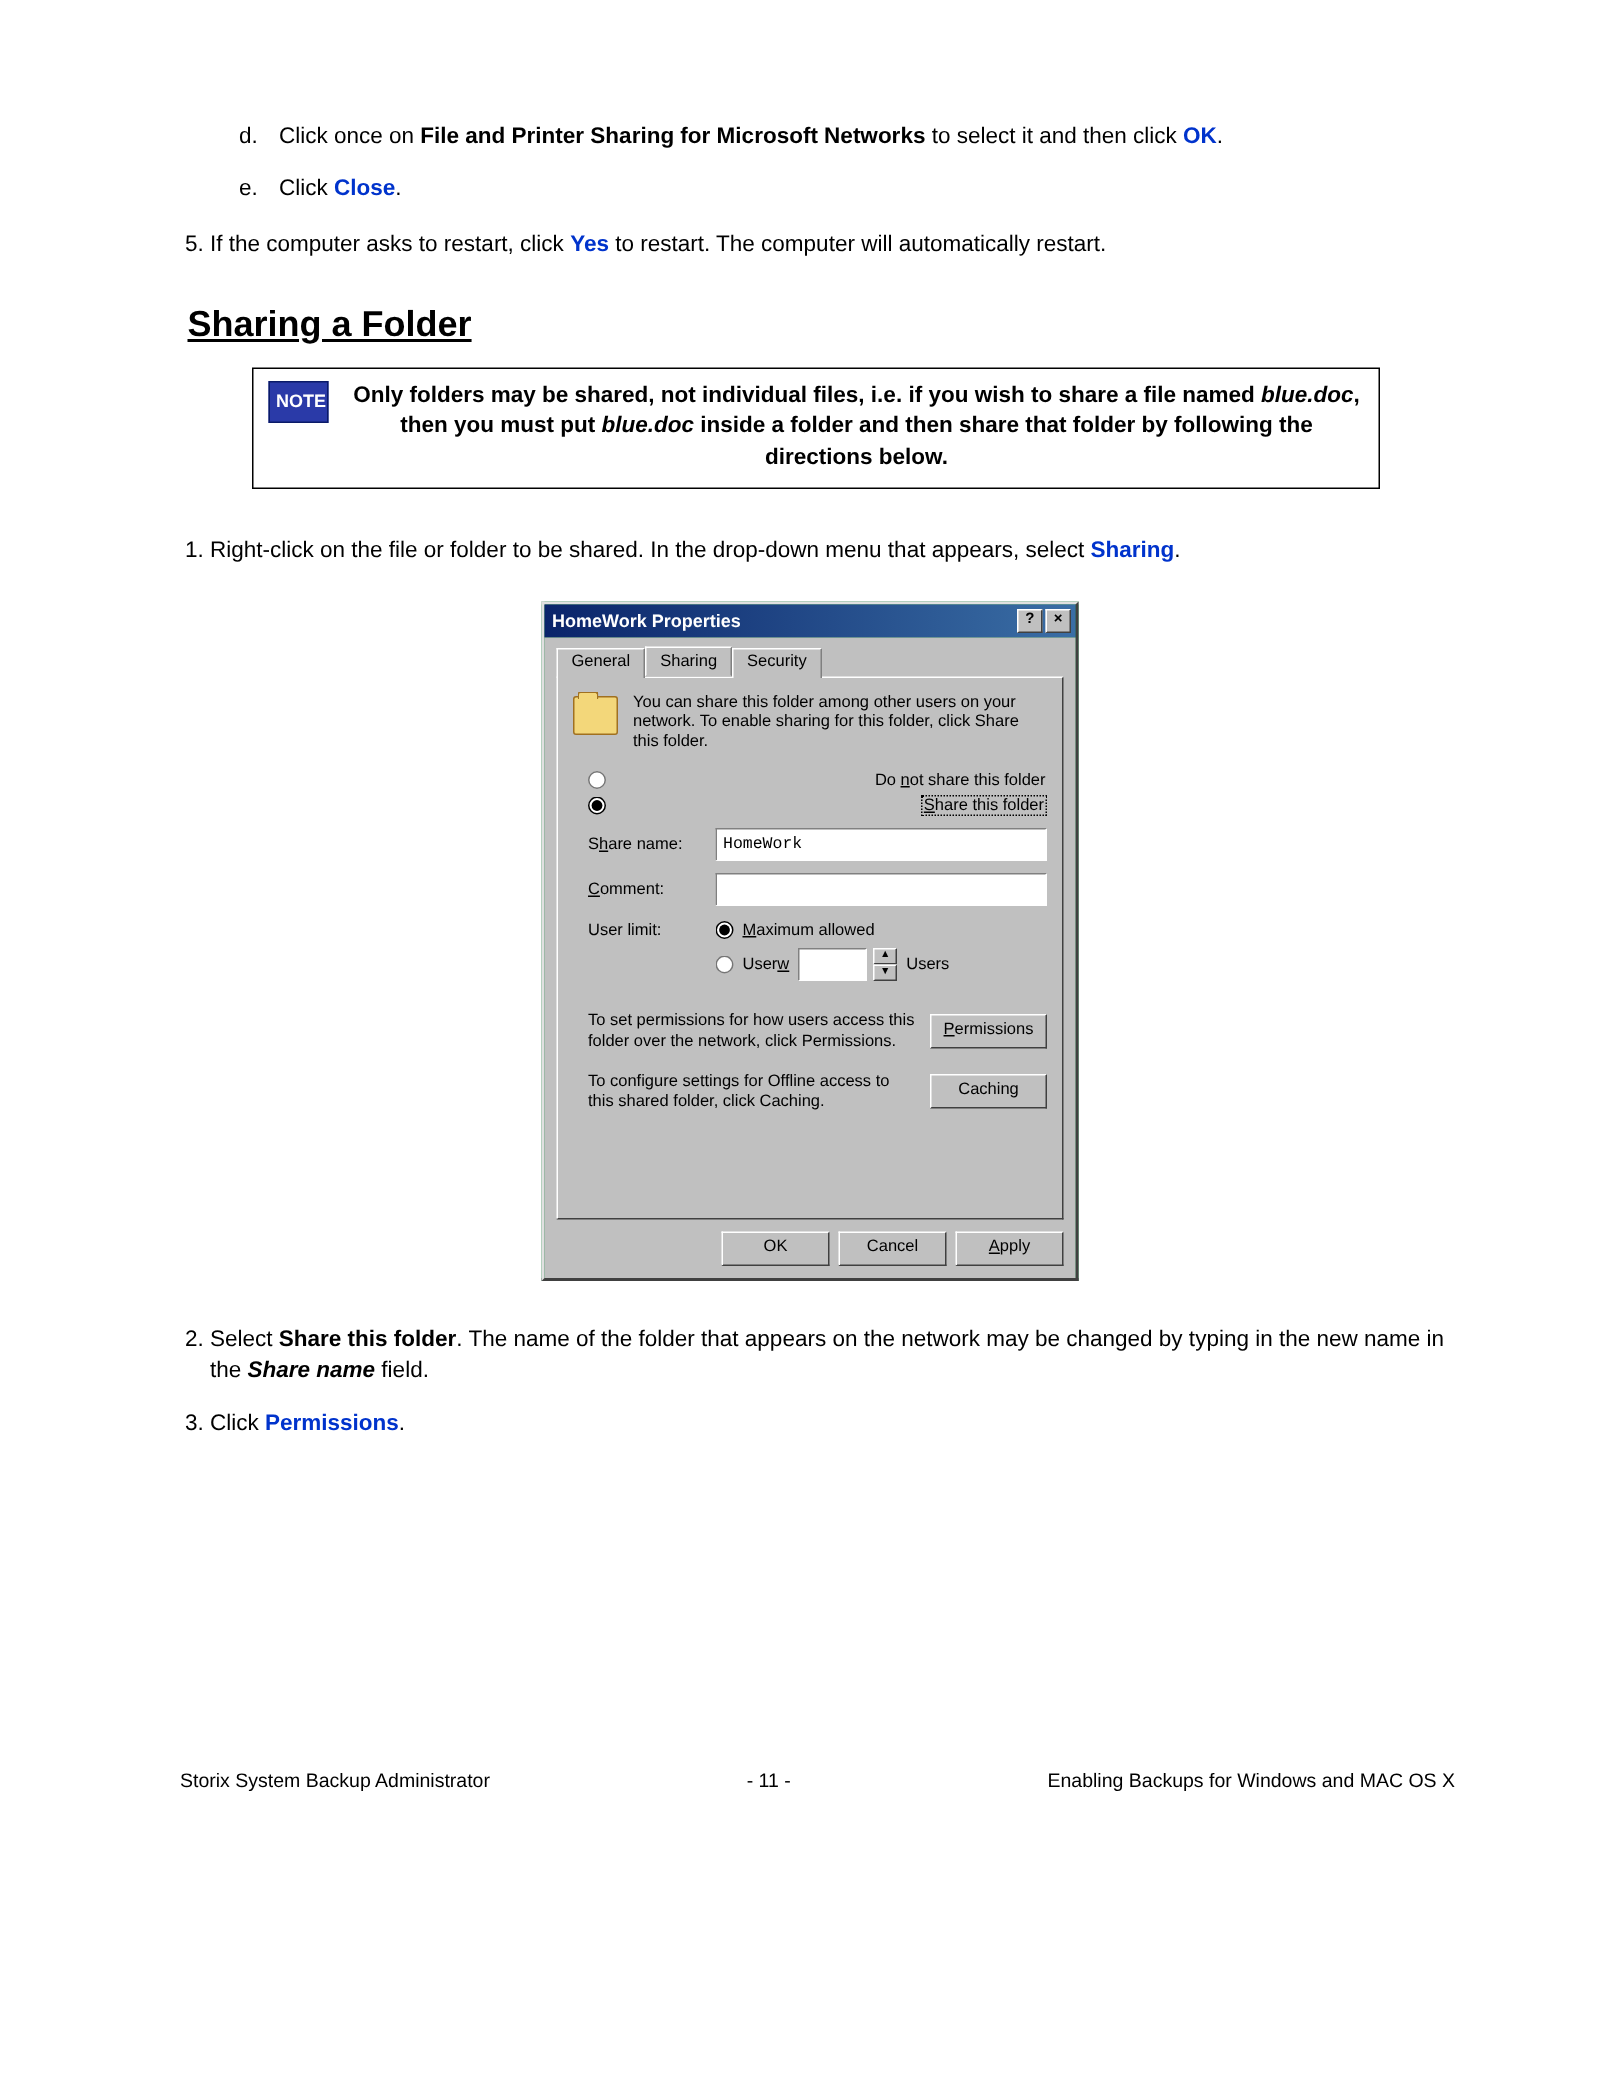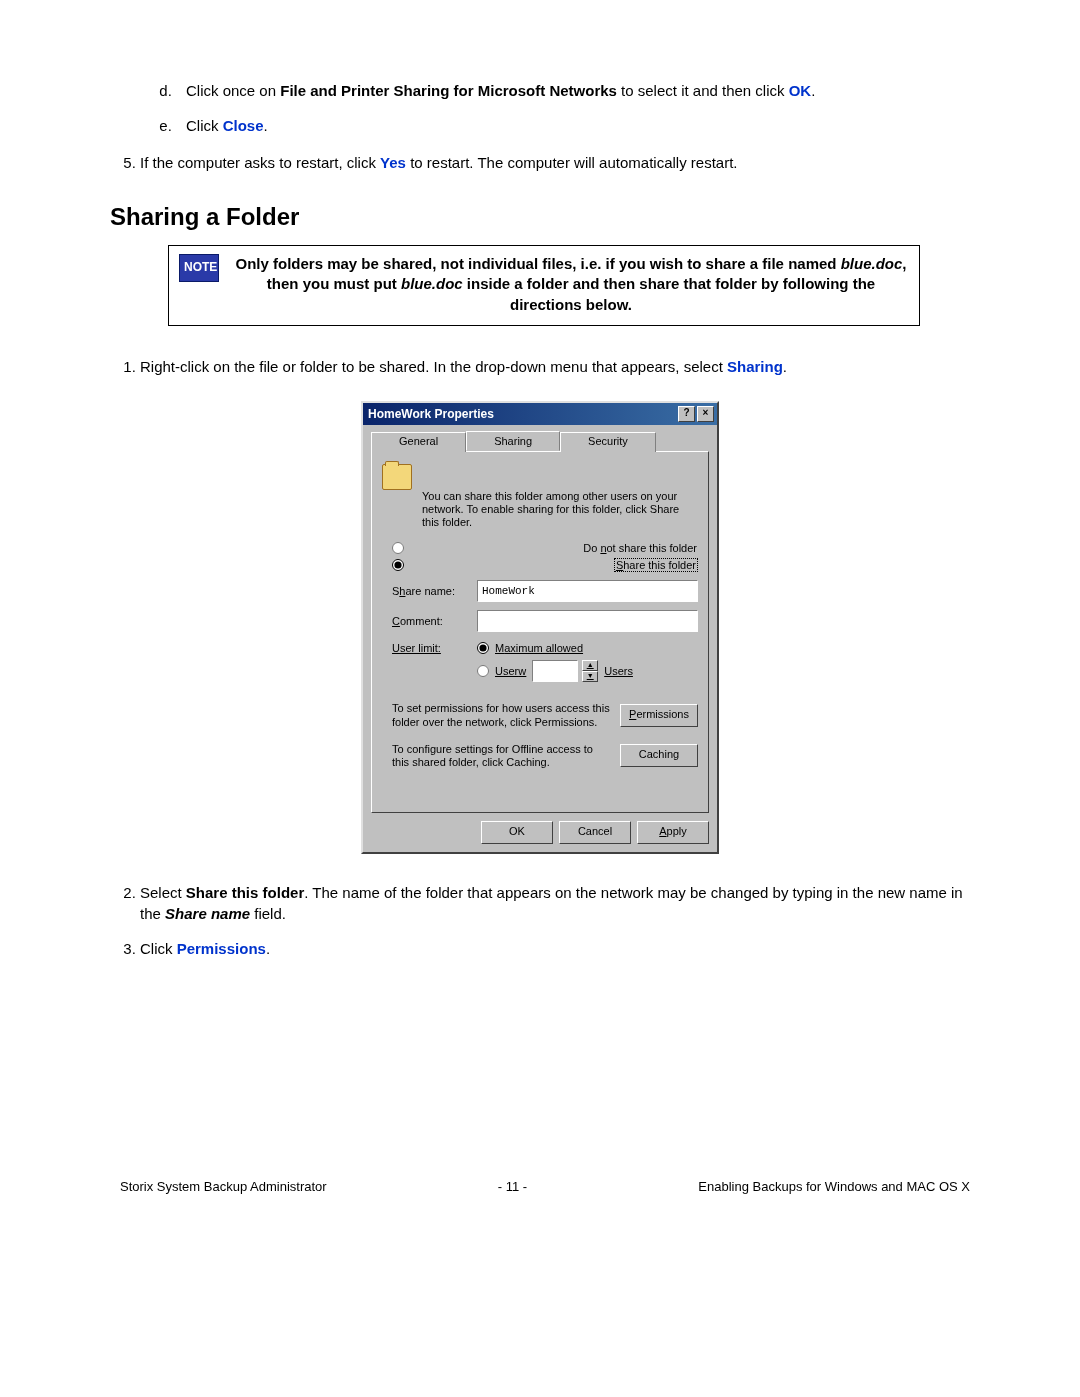--- a/index.html
+++ b/index.html
@@ -36,21 +36,22 @@
     padding-left: 10px;
   }
   .bold { font-weight: bold; }
   .blue-bold { font-weight: bold; color: #0033cc; }
   .italic { font-style: italic; }
   .bold-italic { font-weight: bold; font-style: italic; }
 
   h2.section-heading {
     font-size: 24px;
     font-weight: bold;
-    margin: 30px 0 14px 0;
+    margin: 30px 0 14px 15px;
+    text-decoration: underline;
   }
 
   .note-box {
     border: 1px solid #000;
     margin: 0 50px 30px 58px;
     padding: 8px 10px 10px 10px;
     display: flex;
     align-items: flex-start;
     gap: 14px;
   }
@@ -137,21 +138,21 @@
   .tabs-row {
     display: flex;
     margin-bottom: 0;
     position: relative;
     z-index: 2;
   }
   .tab {
     border-top: 1px solid #fff;
     border-left: 1px solid #fff;
     border-right: 1px solid #808080;
-    padding: 2px 27px;
+    padding: 2px 9px;
     background: #c0c0c0;
     font-size: 11px;
     margin-right: 0;
     position: relative;
     top: 1px;
   }
   .tab.active {
     border-bottom: 1px solid #c0c0c0;
     top: 0;
     padding-top: 3px;
@@ -192,21 +193,20 @@
     width: 12px;
     height: 4px;
     background: #f3d77a;
     border: 1px solid #a07020;
     border-bottom: none;
     border-radius: 2px 2px 0 0;
   }
   .share-desc {
     font-size: 11px;
     line-height: 1.2;
-    margin-top: 28px;
   }
   .radio-row {
     margin: 3px 0 3px 10px;
     display: flex;
     align-items: center;
     gap: 6px;
     justify-content: space-between;
   }
   .radio-row.selected input { }
   .radio-row label {
@@ -241,21 +241,20 @@
     border-right: 1px solid #fff;
     background: #fff;
     font-size: 11px;
     padding: 1px 4px;
     font-family: Liberation Mono, monospace;
   }
   .user-limit-group {
     margin: 10px 0 0 10px;
     display: flex;
     gap: 10px;
-    text-decoration: underline;
   }
   .user-limit-group .lbl {
     width: 75px;
     font-size: 11px;
   }
   .limit-options { flex: 1; }
   .limit-row {
     display: flex;
     align-items: center;
     gap: 6px;

